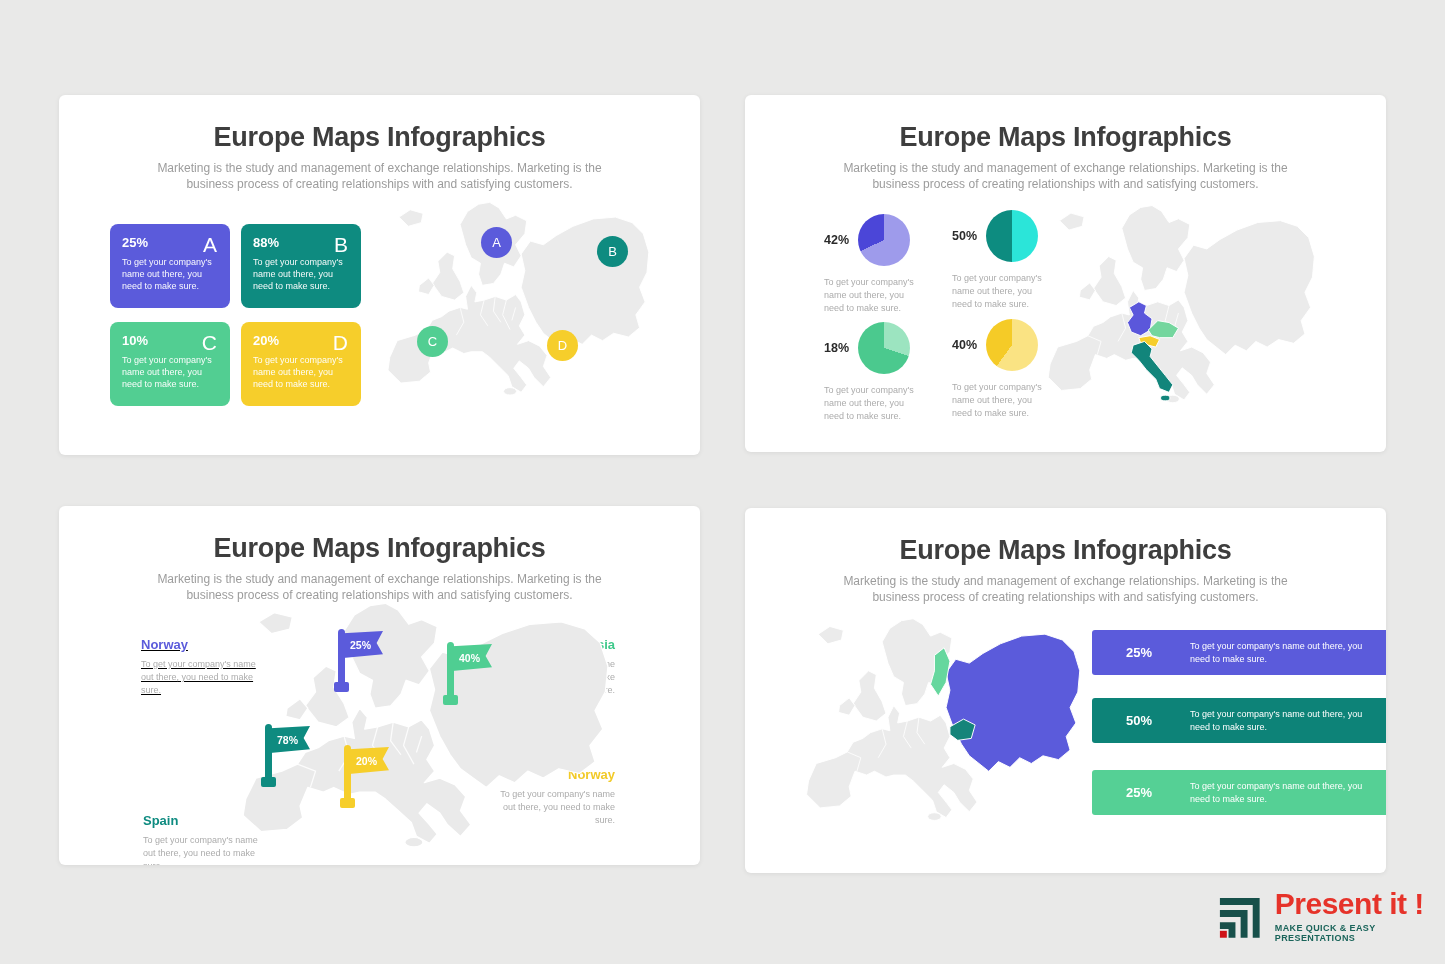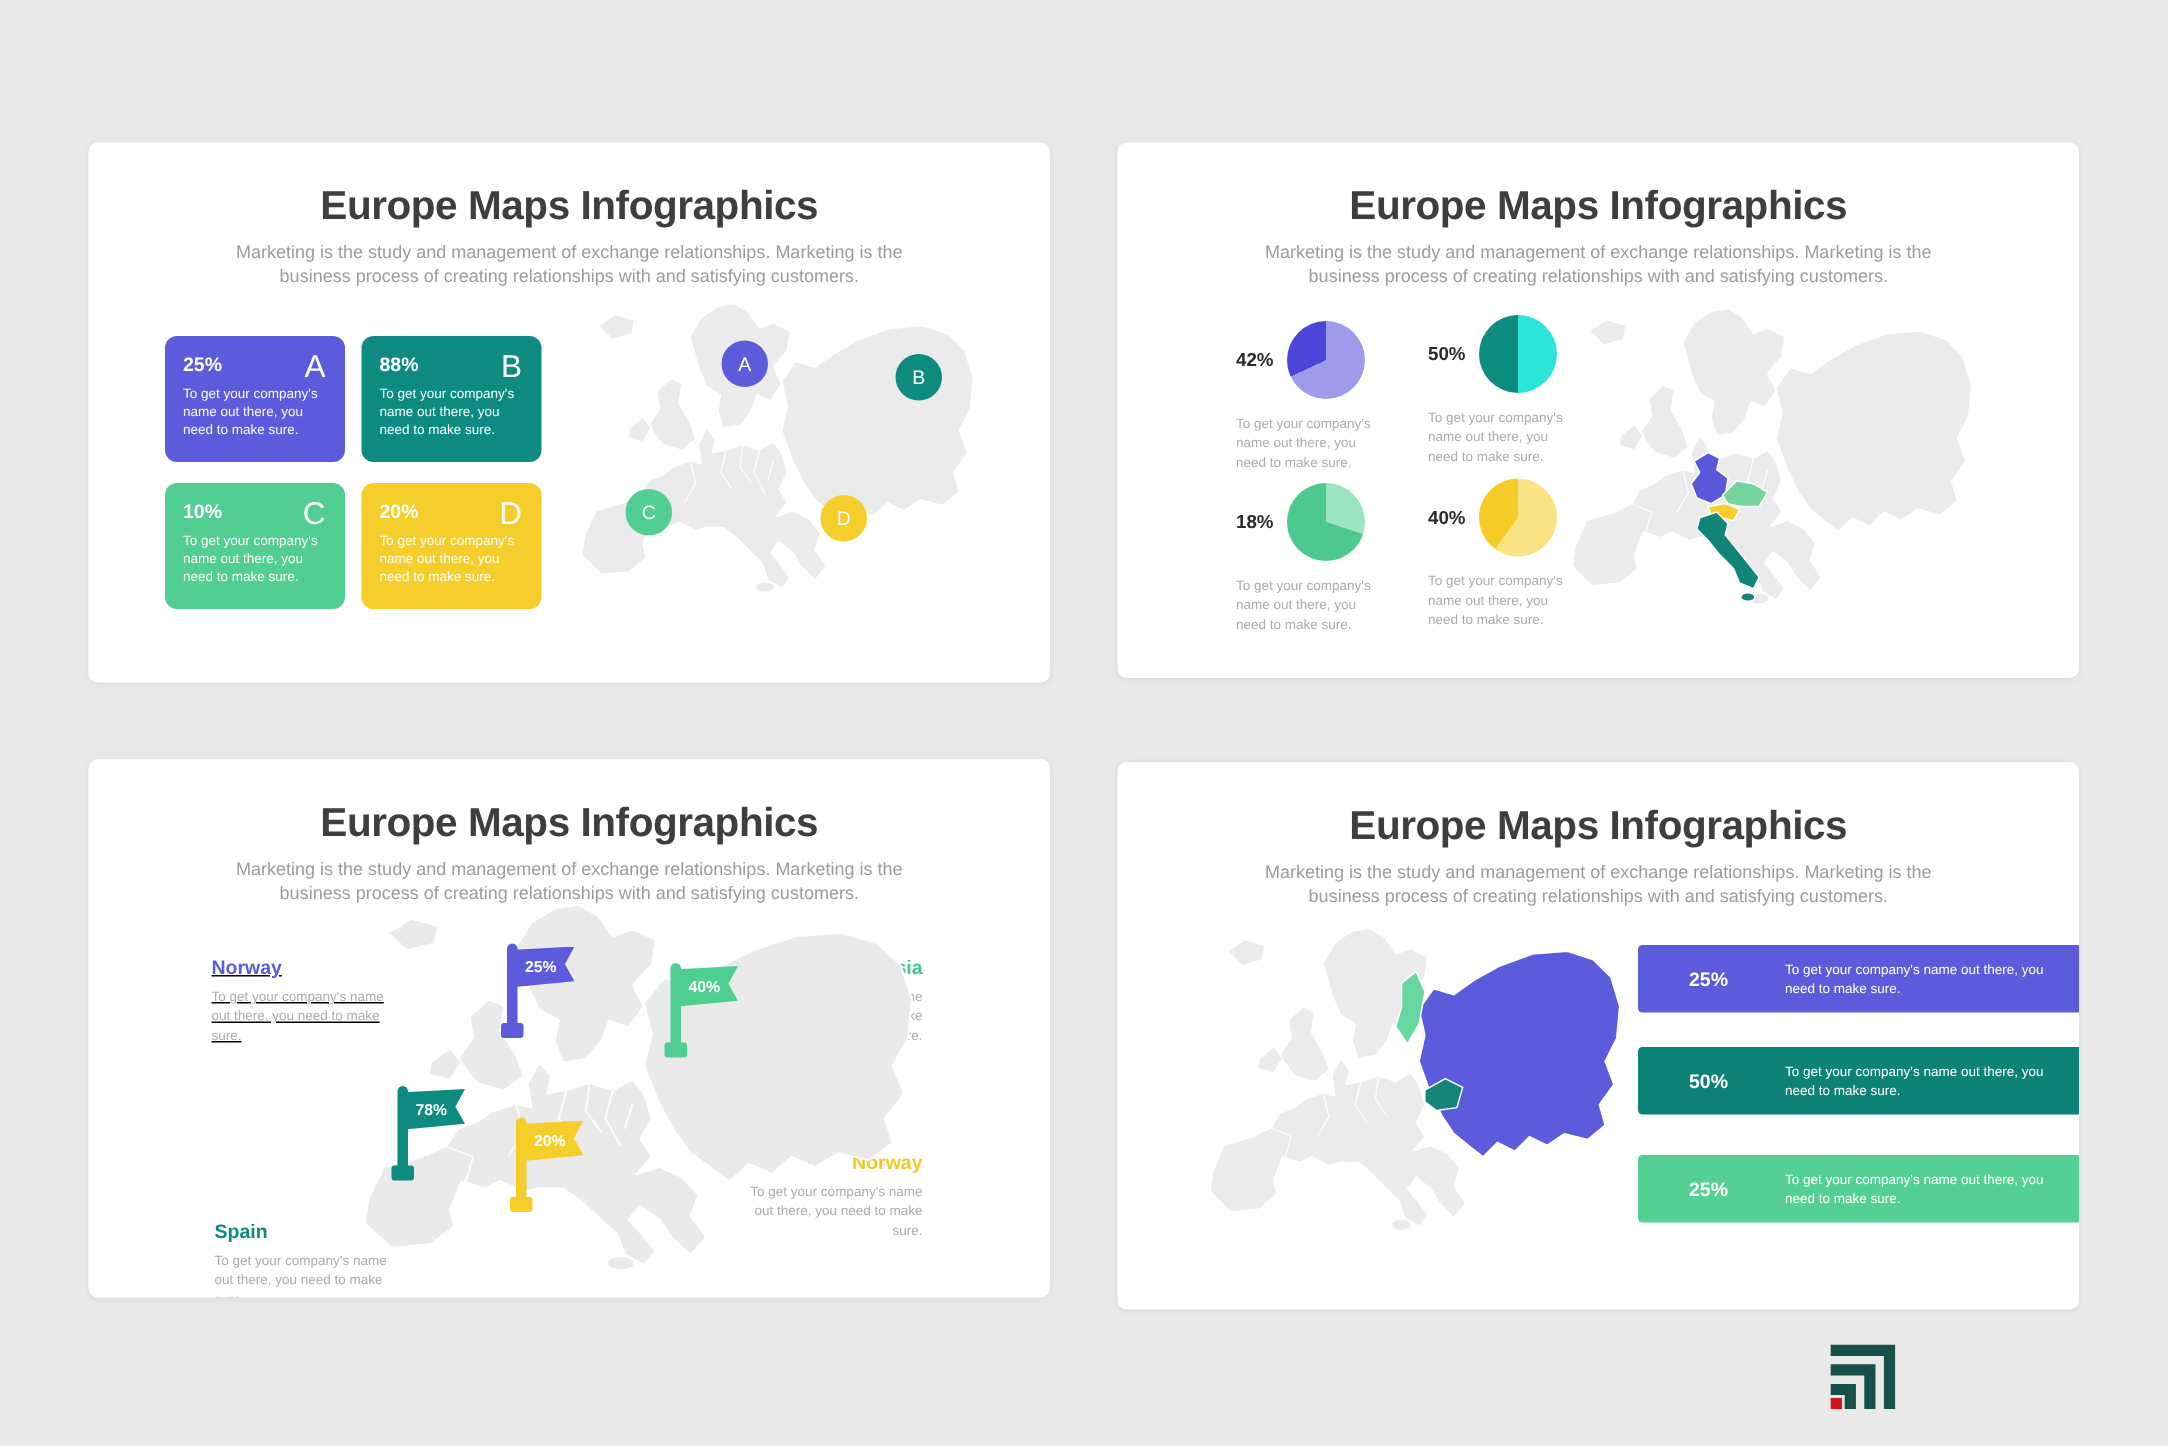--- a/index.html
+++ b/index.html
@@ -297,13 +297,17 @@
   </div>
 </section>
 
 <div class="logo">
   <svg width="56" height="56" viewBox="0 0 60 60">
     <path fill="#17504a" d="M8,8 H54 V54 H46 V16 H8 Z"></path>
     <path fill="#17504a" d="M8,22 H40 V54 H32 V30 H8 Z"></path>
     <path fill="#17504a" d="M8,36 H26 V54 H18 V44 H8 Z"></path>
     <rect fill="#cf1317" x="8" y="46" width="8" height="8"></rect>
   </svg>
+  <div class="logo-text">
+    <div class="brand">Present it !</div>
+    <div class="tagline">MAKE QUICK &amp; EASY PRESENTATIONS</div>
+  </div>
 </div>
 
 </body></html>

